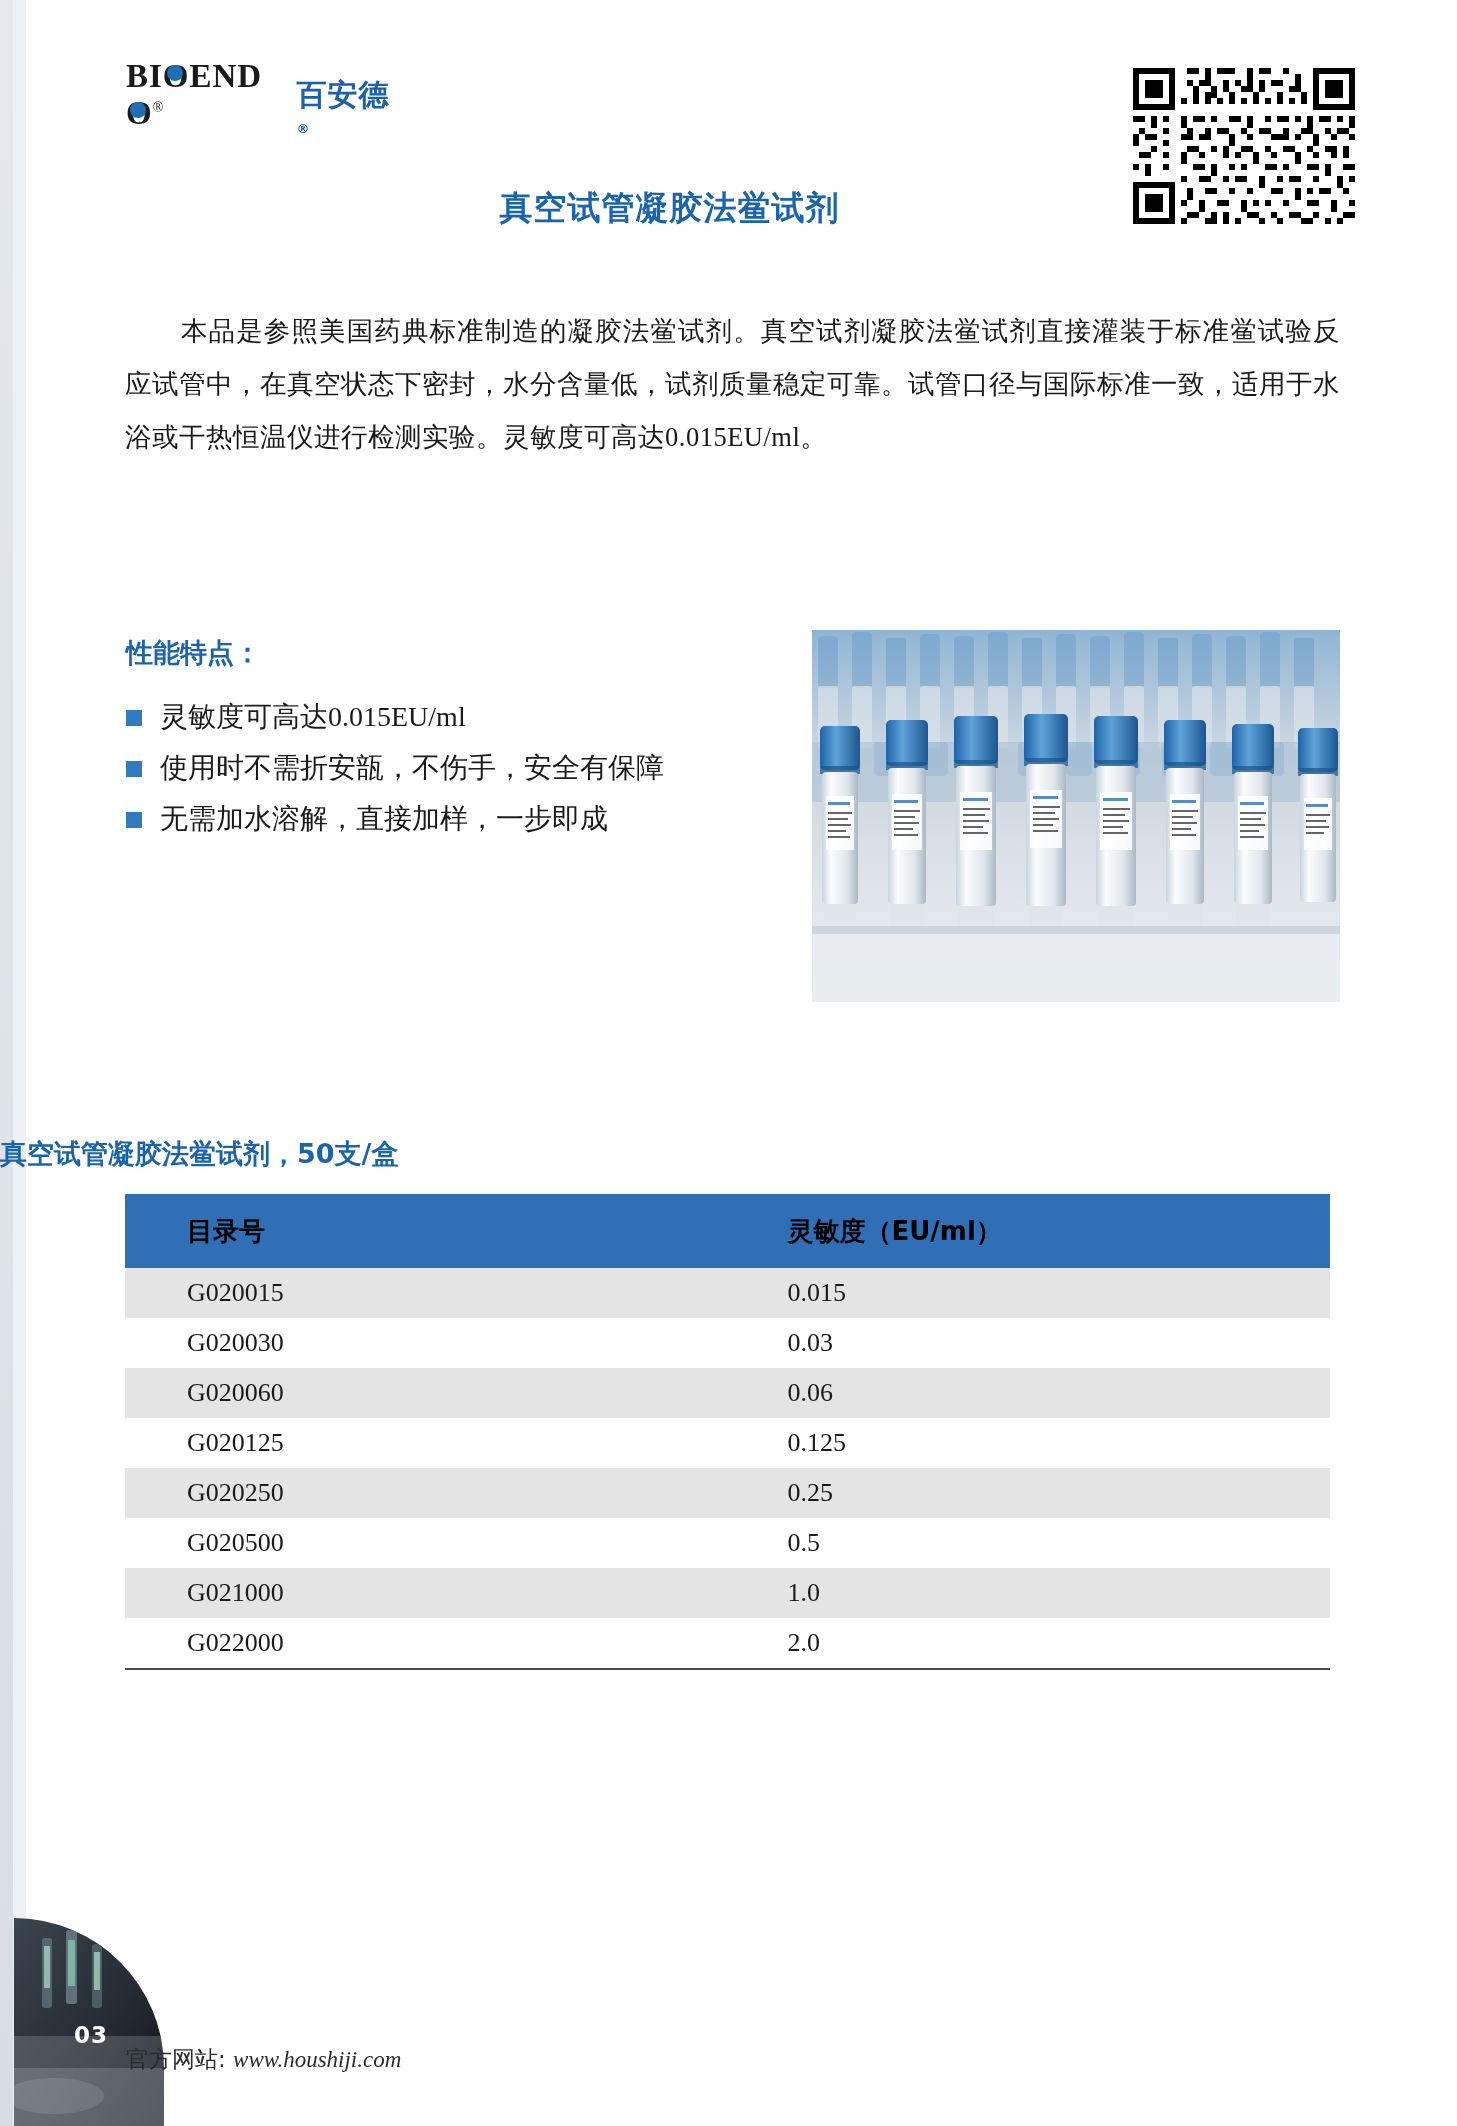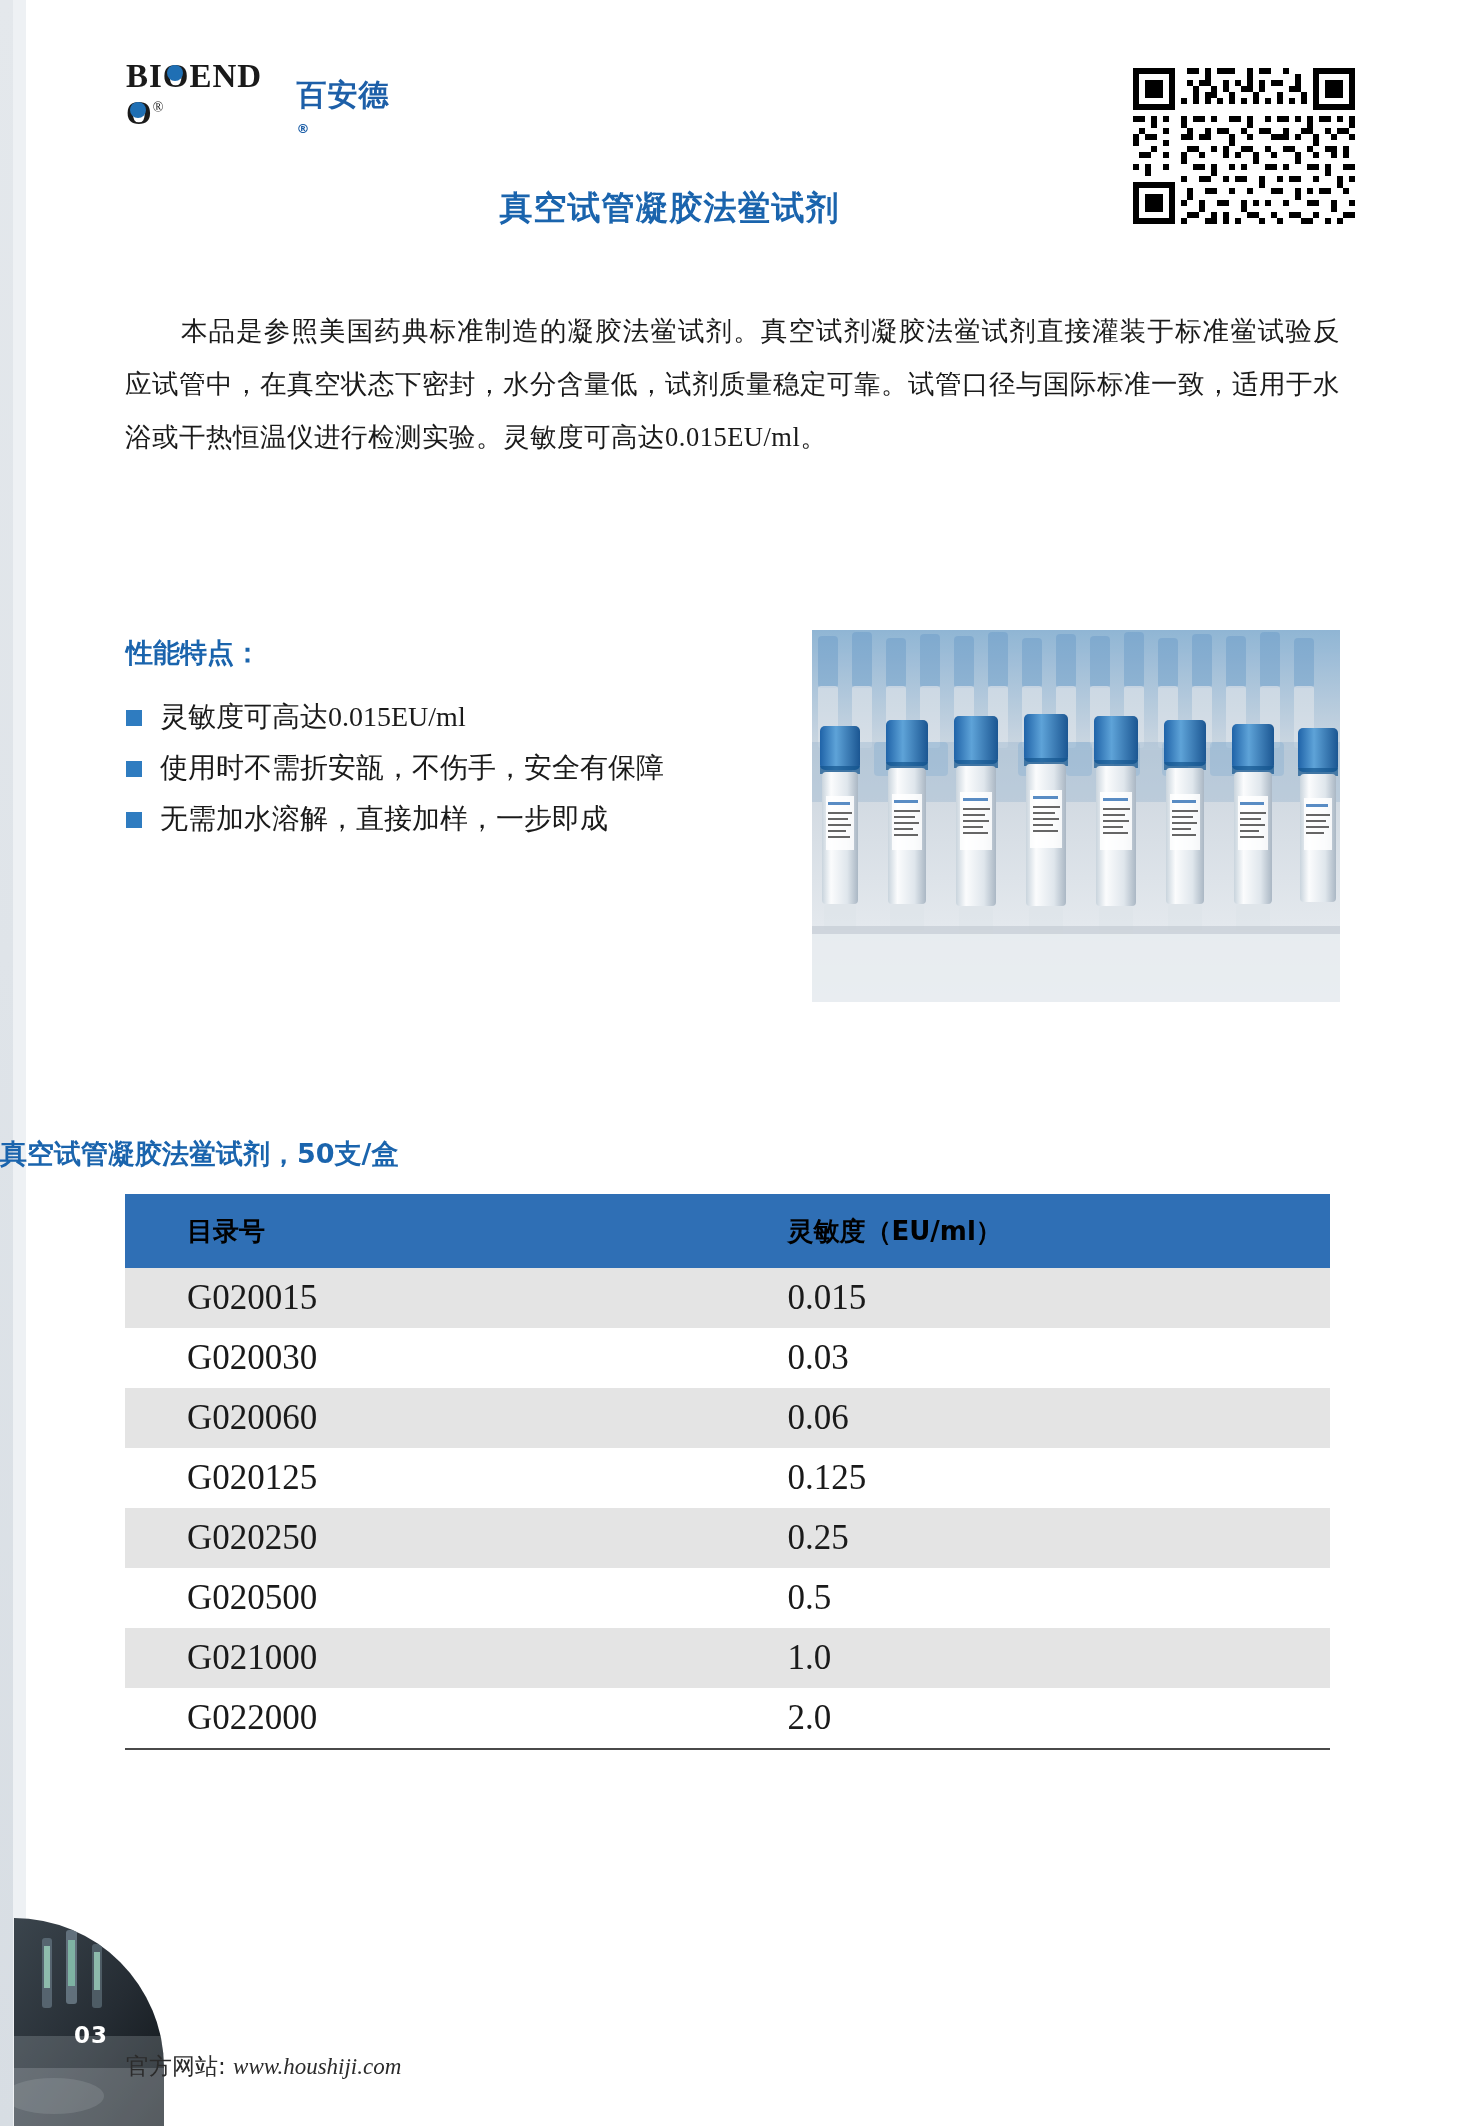--- a/index.html
+++ b/index.html
@@ -207,21 +207,21 @@
     font-weight: bold;
     font-size: 26px;
     text-align: left;
     padding: 16px 0 16px 62px;
     height: 42px;
   }
   table.spec thead th.col2 { padding-left: 60px; }
   table.spec tbody td {
     padding: 10px 0 10px 62px;
     height: 30px;
-    font-size: 35px;
+    font-size: 26px;
   }
   table.spec tbody td.col2 { padding-left: 60px; }
   table.spec tbody tr.odd td { background: #e4e4e4; }
   table.spec tbody tr.even td { background: #ffffff; }
   table.spec tbody tr:last-child td { border-bottom: 2px solid #4a4a4a; }
 
   
   .footer-photo {
     position: absolute;
     left: 14px;
@@ -238,21 +238,21 @@
     bottom: 78px;
     font-family: "DejaVu Sans", sans-serif;
     font-weight: bold;
     font-size: 23px;
     color: #ffffff;
     letter-spacing: 1px;
   }
   .footer-site {
     position: absolute;
     left: 126px;
-    bottom: 44px;
+    bottom: 51px;
     font-family: "DejaVu Sans", sans-serif;
     font-size: 23px;
     color: #2b2b2b;
     margin-top: 46px;
   }
   .footer-site .url {
     font-family: "Liberation Serif", serif;
     font-style: italic;
   }
 </style>

